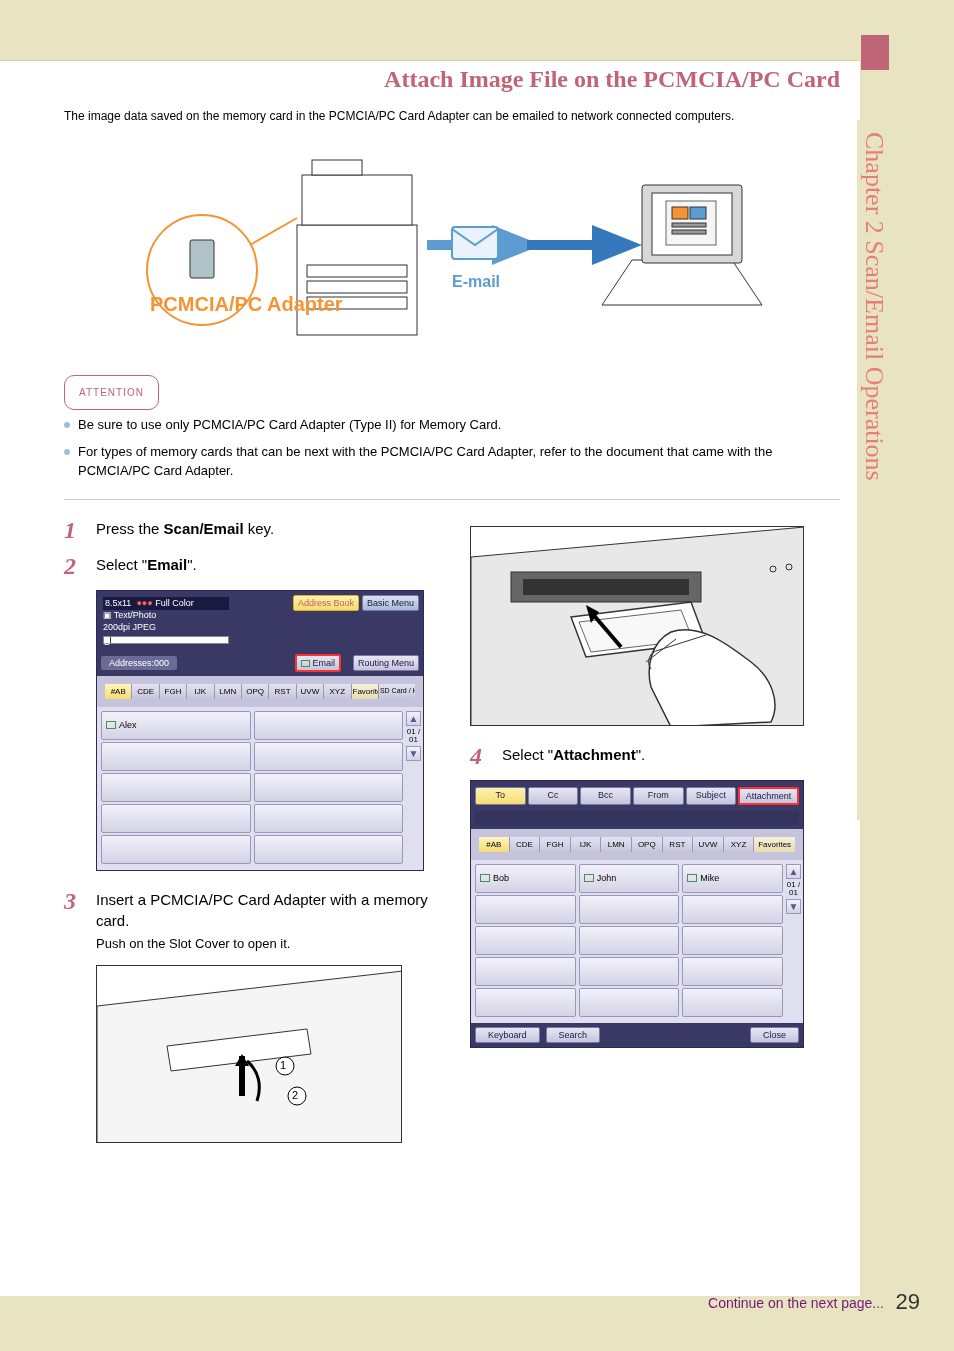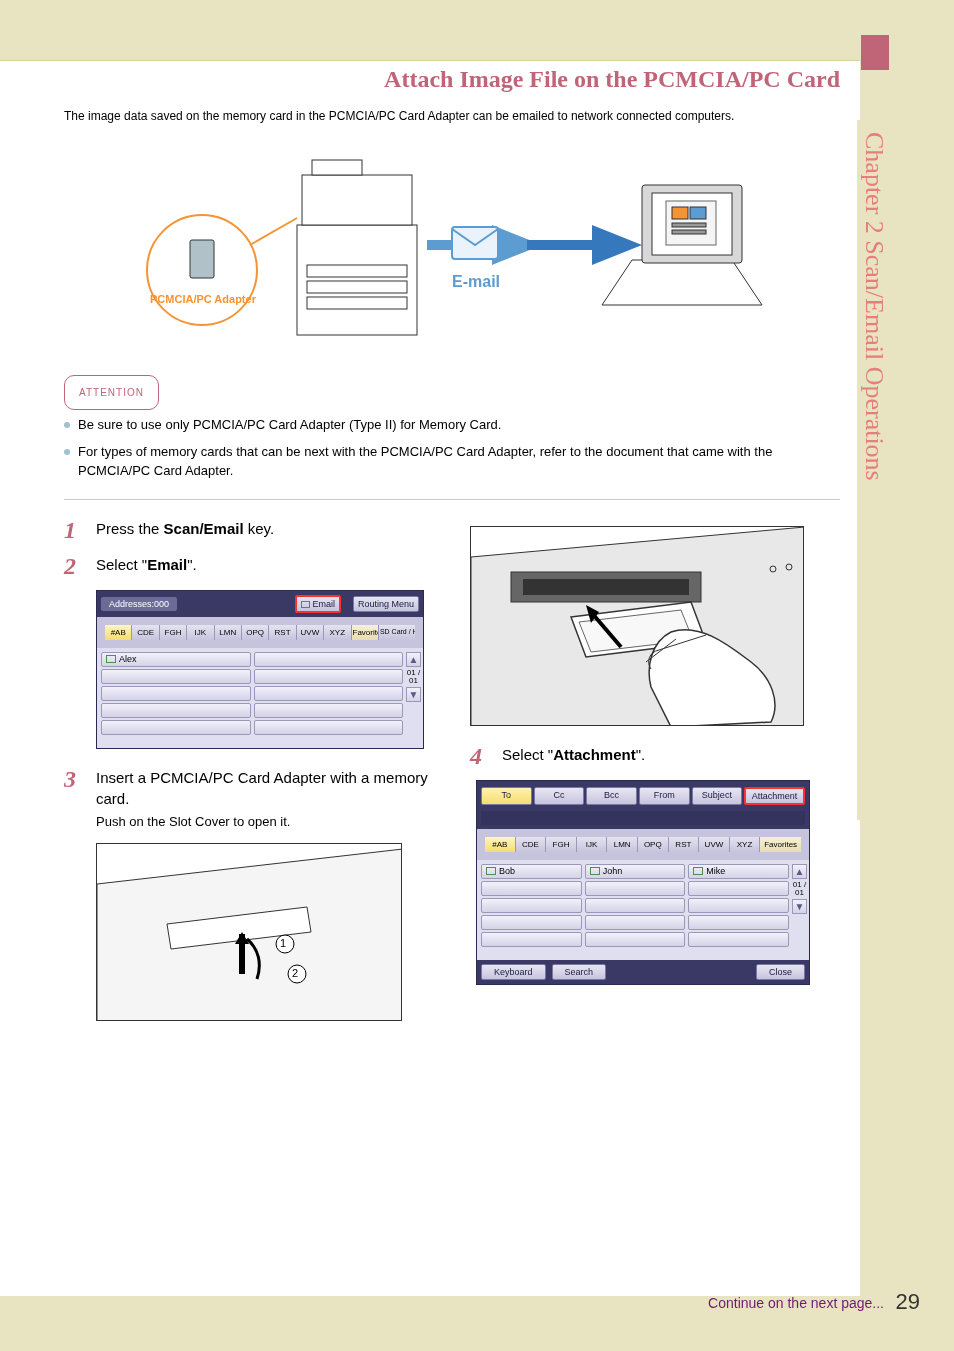--- a/index.html
+++ b/index.html
@@ -191,21 +191,21 @@
     padding: 4px 20px 4px 4px;
     position: relative;
     min-height: 100px;
   }
   .screen .entry-row { display:flex; gap:3px; margin-bottom:2px; }
   .screen .entry {
     flex:1;
     background: linear-gradient(#f2f1fa,#d4d2e6);
     border: 1px solid #9a98b8;
     border-radius: 2px;
-    height: 15px;
+    height: 29px;
     display:flex;
     align-items:center;
     padding:0 4px;
     font-size: 9px;
   }
   .screen .entry .eico { width:10px; height:8px; border:1px solid #4a9050; margin-right:3px; }
   .screen .scroll {
     position: absolute;
     right: 2px;
     top: 4px;
@@ -302,21 +302,21 @@
         <path d="M470 160 L630 160 L600 115 L500 115 Z"></path>
         <rect x="510" y="40" width="100" height="78" rx="3" fill="#d8d8d8"></rect>
         <rect x="520" y="48" width="80" height="62" fill="#fff"></rect>
         <rect x="534" y="56" width="50" height="44" fill="#f5f5f5" stroke="#666"></rect>
         <rect x="540" y="62" width="16" height="12" fill="#f59434"></rect>
         <rect x="558" y="62" width="16" height="12" fill="#5c9cd0"></rect>
         <rect x="540" y="78" width="34" height="4" fill="#999"></rect>
         <rect x="540" y="85" width="34" height="4" fill="#999"></rect>
       </g>
     </svg>
-    <div style="position:absolute; left:18px; top:148px; color:#f59434; font-weight:bold; font-size:11px; text-align:center; line-height:1.1;">PCMCIA/PC Adapter</div>
+    <div style="position:absolute; left:18px; top:148px; color:#f59434; font-weight:bold; font-size:20px; text-align:center; line-height:1.1;">PCMCIA/PC Adapter</div>
     <div style="position:absolute; left:320px; top:128px; color:#5c9cd0; font-weight:bold; font-size:16px;">E-mail</div>
   </div>
 
   <div class="attention-label">ATTENTION</div>
   <ul class="attention-list">
     <li>Be sure to use only PCMCIA/PC Card Adapter (Type II) for Memory Card.</li>
     <li>For types of memory cards that can be next with the PCMCIA/PC Card Adapter, refer to the document that came with the PCMCIA/PC Card Adapter.</li>
   </ul>
 
   <hr class="mid">
@@ -329,20 +329,35 @@
         <div class="step-num">1</div>
         <div class="step-body"><span>Press the </span><b>Scan/Email</b><span> key.</span></div>
       </div>
 
       <div class="step">
         <div class="step-num">2</div>
         <div class="step-body"><span>Select "</span><b>Email</b><span>".</span></div>
       </div>
 
       <div class="screen">
+        <div class="top-row">
+          <div class="info-box">
+            <div><span>8.5x11</span> &nbsp;<span style="color:#ff6060">●●●</span> <span>Full Color</span></div>
+            <div>▣ <span>Text/Photo</span></div>
+            <div>200dpi JPEG</div>
+            <div style="height:8px;border:1px solid #888;background:linear-gradient(90deg,#fff 0%,#fff 5%,#333 5%,#333 6%,#fff 6%);margin-top:2px;">D</div>
+          </div>
+          <div style="flex:1"></div>
+          <div style="display:flex;flex-direction:column;gap:3px;align-items:flex-end;">
+            <div style="display:flex;gap:3px;">
+              <div class="btn addr">Address Book</div>
+              <div class="btn basic">Basic Menu</div>
+            </div>
+          </div>
+        </div>
         <div class="addr-row">
           <div class="addr-box">Addresses:000</div>
           <div style="flex:1"></div>
           <div class="btn email"><span style="display:inline-block;width:9px;height:7px;border:1px solid #4a9050;vertical-align:middle;margin-right:2px;"></span><span>Email</span></div>
           <div class="btn">Routing Menu</div>
         </div>
         <div class="tab-row">
           <div class="tab sel">#AB</div>
           <div class="tab">CDE</div>
           <div class="tab">FGH</div>
@@ -431,21 +446,21 @@
           <circle cx="302" cy="42" r="3" fill="none" stroke="#333"></circle>
           <circle cx="318" cy="40" r="3" fill="none" stroke="#333"></circle>
         </svg>
       </div>
 
       <div class="step" style="margin-top:18px;">
         <div class="step-num">4</div>
         <div class="step-body"><span>Select "</span><b>Attachment</b><span>".</span></div>
       </div>
 
-      <div class="screen" style="margin-left:6px;width:334px;">
+      <div class="screen" style="margin-left:0;width:334px;">
         <div style="display:flex;gap:2px;padding:6px 4px;">
           <div class="btn" style="flex:1;background:linear-gradient(#fff2b0,#f5dc70);">To</div>
           <div class="btn" style="flex:1">Cc</div>
           <div class="btn" style="flex:1">Bcc</div>
           <div class="btn" style="flex:1">From</div>
           <div class="btn" style="flex:1">Subject</div>
           <div class="btn att" style="flex:1.2">Attachment</div>
         </div>
         <div style="height:14px;background:#34335e;margin:0 4px 4px;"></div>
         <div class="tab-row">

